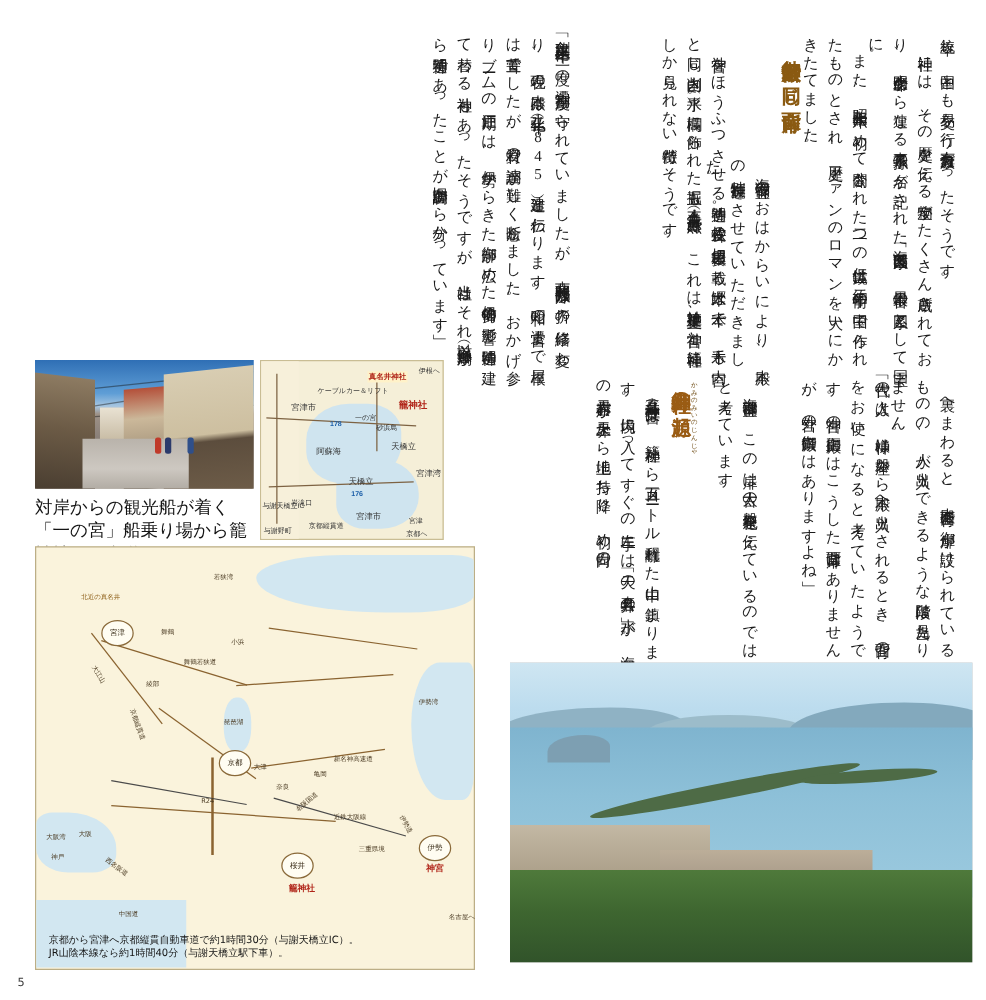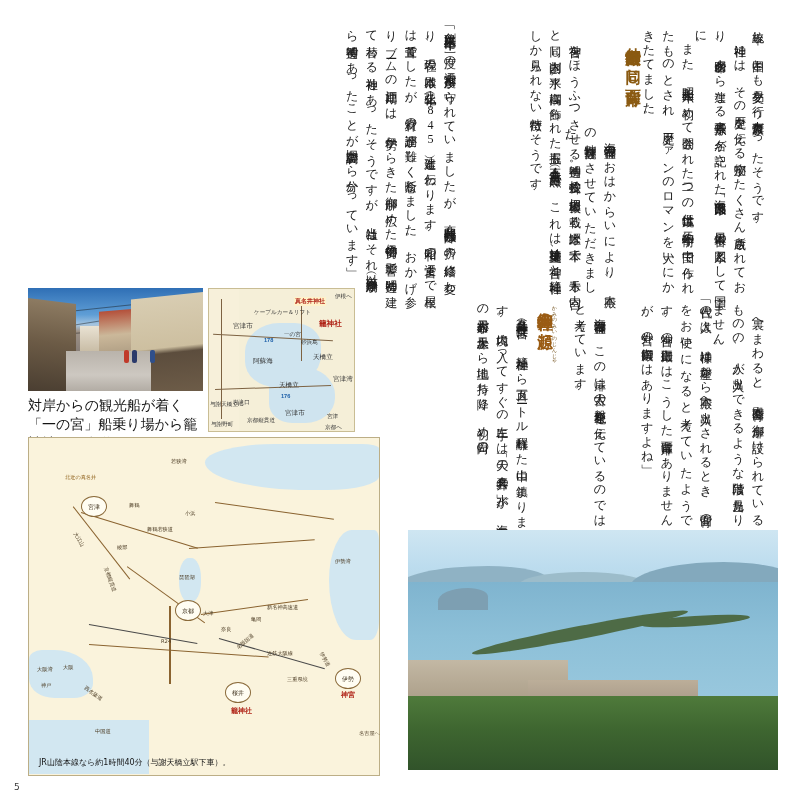--- a/index.html
+++ b/index.html
@@ -254,20 +254,21 @@
     <div class="mlbl" style="left:34px;top:226px;">大阪</div>
     <div class="mlbl" style="left:12px;top:244px;">神戸</div>
     <div class="mlbl" style="left:132px;top:200px;">R24</div>
     <div class="mlbl" style="left:66px;top:290px;">中国道</div>
     <div class="mlbl" style="left:54px;top:252px;transform:rotate(36deg);">西名阪道</div>
     <div class="mlbl" style="left:258px;top:238px;">三重県境</div>
     <div class="mlbl" style="left:42px;top:98px;transform:rotate(60deg);">大江山</div>
     <div class="mlbl" style="left:330px;top:292px;">名古屋へ</div>
 
     <div class="capline">
+      <div>京都から宮津へ京都縦貫自動車道で約1時間30分（与謝天橋立IC）。</div>
       <div>JR山陰本線なら約1時間40分（与謝天橋立駅下車）。</div>
     </div>
   </div>
 
   <div class="photo" id="bay-photo">
     <div class="sky"></div>
     <div class="mtn" style="left:-10px;top:36px;width:150px;height:34px;border-radius:60% 40% 0 0;"></div>
     <div class="mtn" style="left:110px;top:42px;width:130px;height:28px;border-radius:50% 50% 0 0;background:#9cbcca;"></div>
     <div class="mtn" style="left:222px;top:32px;width:170px;height:46px;border-radius:55% 45% 0 0;background:#83a9bd;"></div>
     <div class="water"></div>

